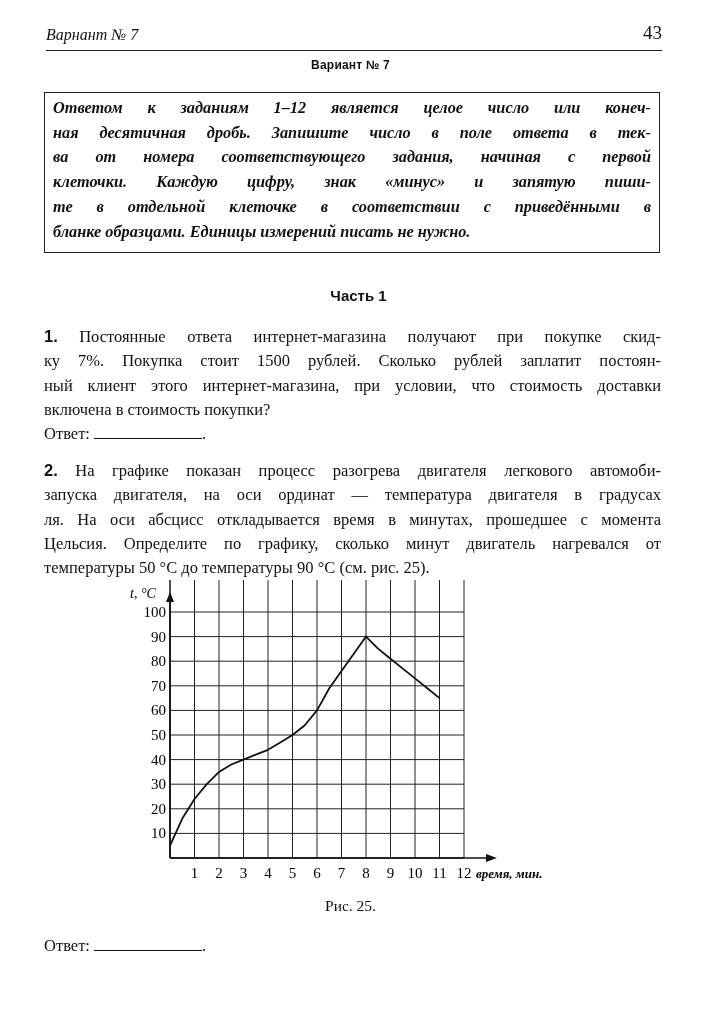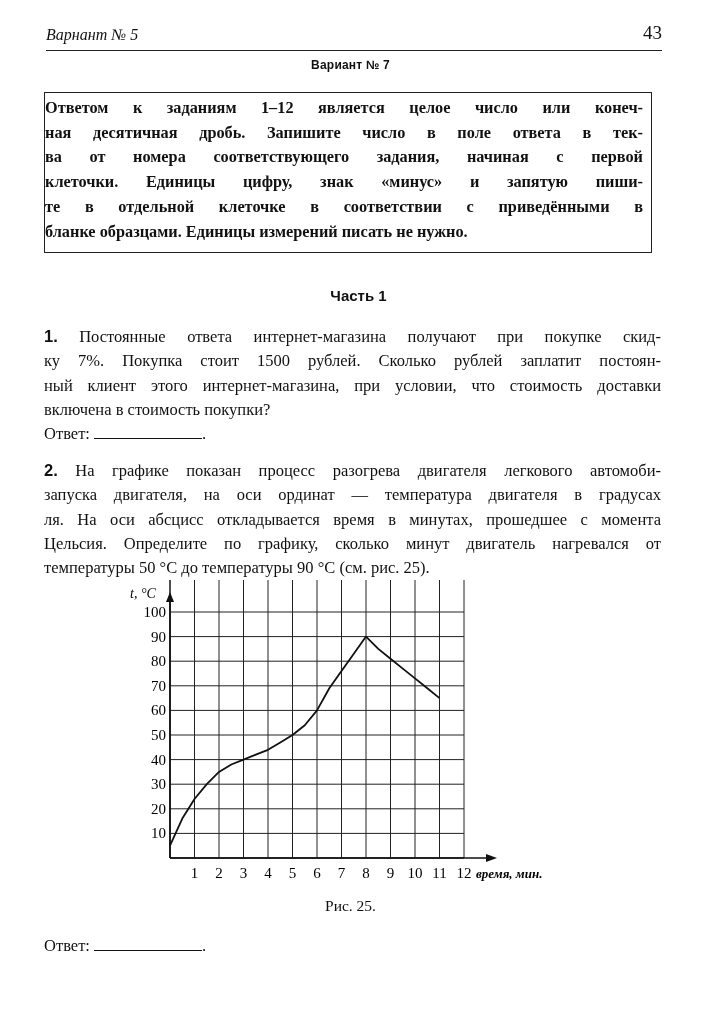--- a/index.html
+++ b/index.html
@@ -1,48 +1,48 @@
 <!DOCTYPE html>
 <html><head>
 <meta charset="utf-8">
 <style>
   html, body { margin:0; padding:0; background:#ffffff; }
   body { width:701px; height:1024px; position:relative; overflow:hidden; color:#111; font-family:"Liberation Serif", serif; }
   .running-head { position:absolute; left:46px; top:22px; width:616px; height:28px; border-bottom:1.5px solid #222; }
   .running-head .left { position:absolute; left:0; top:4px; font-style:italic; font-size:16px; }
   .running-head .right { position:absolute; right:0; top:0; font-size:19px; }
   .title { position:absolute; left:0; width:701px; top:58px; text-align:center; font-weight:bold; font-size:12px; font-family:"Liberation Sans", sans-serif; letter-spacing:0.2px; }
-  .instructions { position:absolute; left:44px; top:92px; width:598px; border:1.5px solid #222; padding:3px 8px 8px 0; font-weight:bold; font-size:16.3px; line-height:24.7px; text-align:justify; }
+  .instructions { position:absolute; left:44px; top:92px; width:598px; border:1.5px solid #222; padding:3px 8px 8px 8px; font-style:italic; font-weight:bold; font-size:16.3px; line-height:24.7px; text-align:justify; }
   .instructions .line { display:block; white-space:nowrap; text-align-last:justify; }
   .instructions .line.last { text-align-last:left; }
   .part { position:absolute; left:0; width:701px; top:287px; text-align:center; font-weight:bold; font-size:15px; font-family:"Liberation Sans", sans-serif;padding-left:8px; }
   .task { position:absolute; left:44px; width:617px; font-size:16.5px; line-height:24.3px; font-family:"Liberation Serif", serif; }
   .task .line { display:block; white-space:nowrap; text-align:justify; text-align-last:justify; }
   .task .line.last { text-align-last:left; }
   .task .num { font-weight:bold; font-family:"Liberation Sans", sans-serif; }
   .answer { position:absolute; left:44px; font-size:16.5px; }
   .answer .blank { display:inline-block; width:108px; border-bottom:1px solid #111; height:14px; vertical-align:baseline; margin-left:4px; }
   .chart { position:absolute; left:110px; top:580px; }
   .caption { position:absolute; left:0; width:701px; top:897px; text-align:center; font-size:15.5px; }
 </style>
 </head>
 <body>
 
 <div class="running-head">
-  <span class="left">Варнант № 5</span>
+  <span class="left">Варнант № 7</span>
   <span class="right">43</span>
 </div>
 
 <div class="title">Вариант № 7</div>
 
 <div class="instructions">
   <span class="line">Ответом к заданиям 1–12 является целое число или конеч-</span>
   <span class="line">ная десятичная дробь. Запишите число в поле ответа в тек-</span>
   <span class="line">ва от номера соответствующего задания, начиная с первой</span>
-  <span class="line">клеточки. Единицы цифру, знак «минус» и запятую пиши-</span>
+  <span class="line">клеточки. Каждую цифру, знак «минус» и запятую пиши-</span>
   <span class="line">те в отдельной клеточке в соответствии с приведёнными в</span>
   <span class="line last">бланке образцами. Единицы измерений писать не нужно.</span>
 </div>
 
 <div class="part">Часть 1</div>
 
 <div class="task" style="top:324px;">
   <span class="line"><span class="num">1.</span><span> Постоянные ответа интернет-магазина получают при покупке скид-</span></span>
   <span class="line">ку 7%. Покупка стоит 1500 рублей. Сколько рублей заплатит постоян-</span>
   <span class="line">ный клиент этого интернет-магазина, при условии, что стоимость доставки</span>

